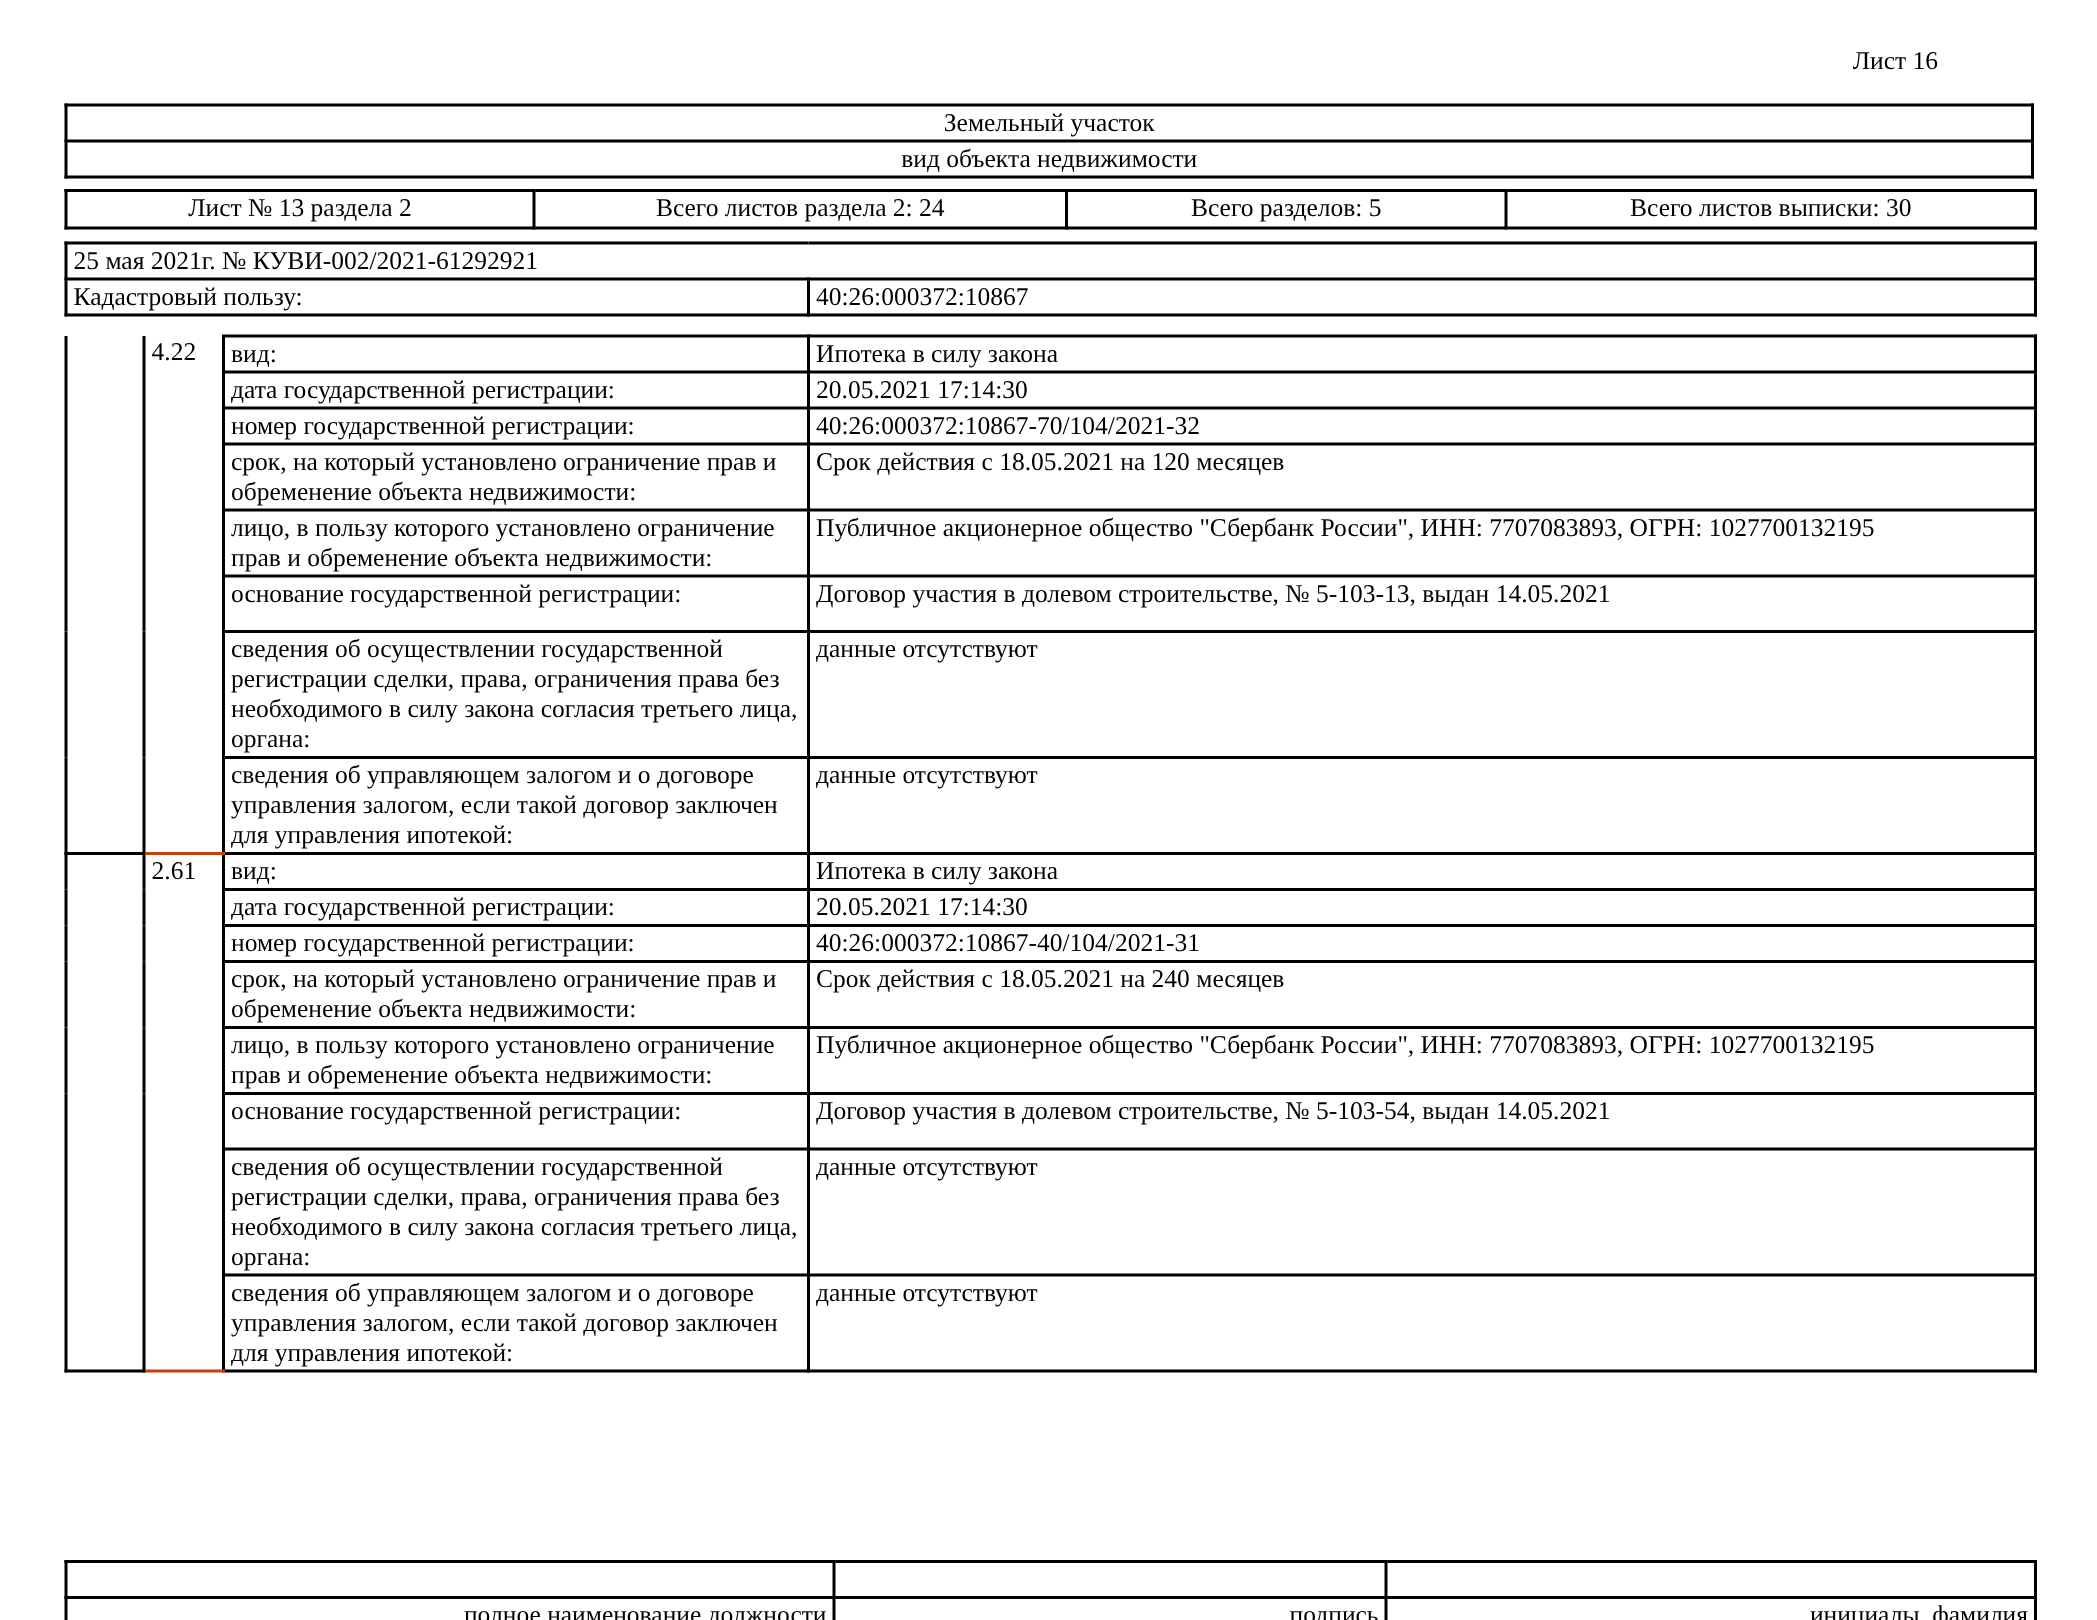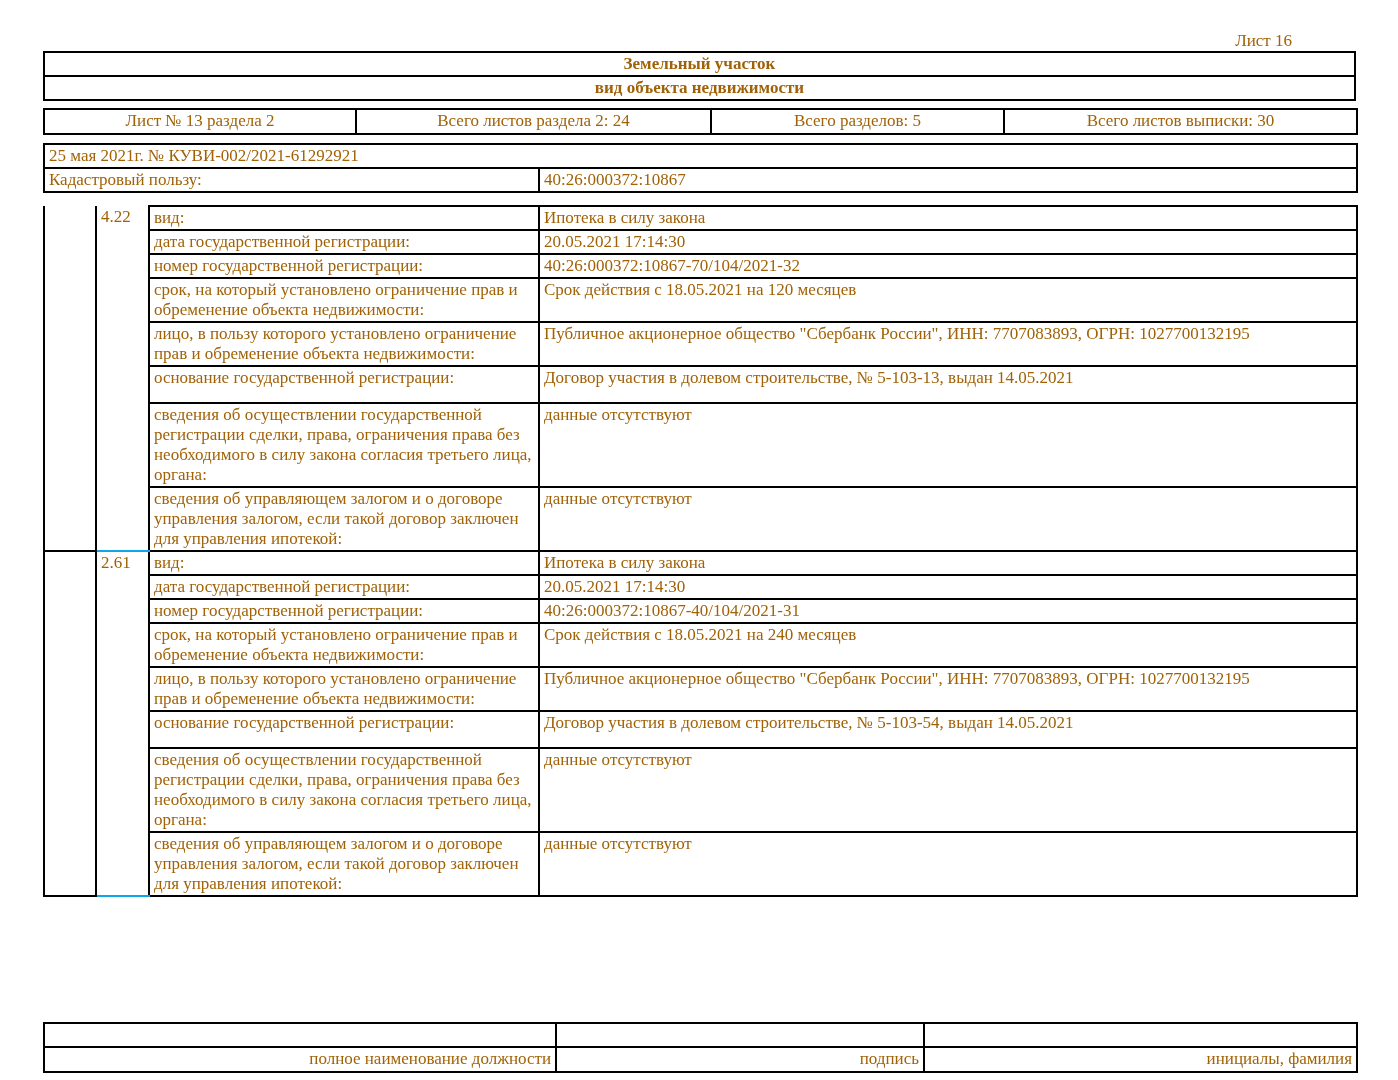--- a/index.html
+++ b/index.html
@@ -1,45 +1,45 @@
 <!DOCTYPE html>
 <html lang="ru"><head>
 <meta charset="utf-8">
 <style>
   html,body{margin:0;padding:0;background:#888;}
   .page{
     position:relative;
     width:1398px;height:1080px;
     background:#ffffff;
     font-family:"Liberation Serif","DejaVu Serif",serif;
-    font-size:17px;color:#a16207;
+    font-size:17px;color:#000000;
     box-sizing:border-box;
     padding-top:31px;
     overflow:hidden;
   }
   .content{width:1313px;margin-left:43px;}
   .sheet-no{
     text-align:right;
     padding-right:64px;
     line-height:20px;
     height:20px;
   }
   table{border-collapse:collapse;table-layout:fixed;width:1313px;}
   td{vertical-align:top;line-height:20px;padding:1px 4px;word-wrap:break-word;}
   .bt td{border:2px solid #000;}
-  .hdr1{margin-top:0;font-weight:bold;}
+  .hdr1{margin-top:18px;}
   .hdr1 td{text-align:center;height:20px;}
   .hdr2{margin-top:7px;padding-left:24px;}
   .hdr2 td{text-align:center;height:21px;}
   .info{margin-top:8px;}
   .info td{height:19px;}
   .main{margin-top:12px;}
   .main td{border:2px solid #000;}
   .main td.cA{border:none;border-left:2px solid #000;border-right:2px solid #000;border-bottom:2px solid #000;}
-  .main td.cB{border:none;border-right:2px solid #000;border-bottom:2px solid #0ea5e9;}
+  .main td.cB{border:none;border-right:2px solid #000;border-bottom:2px solid #c2410c;}
   .main tbody.blk2 td.cA,
   .main tbody.blk2 td.cB{border-top:2px solid #000;}
   .rh-s{height:19px;}
   .rh-d{height:36px;}
   .rh-o{height:37px;}
   .rh-q{height:75px;}
   .rh-t{height:55px;}
   .sig{margin-top:125px;}
   .sig td{text-align:right;}
   .sig .empty td{height:20px;}

